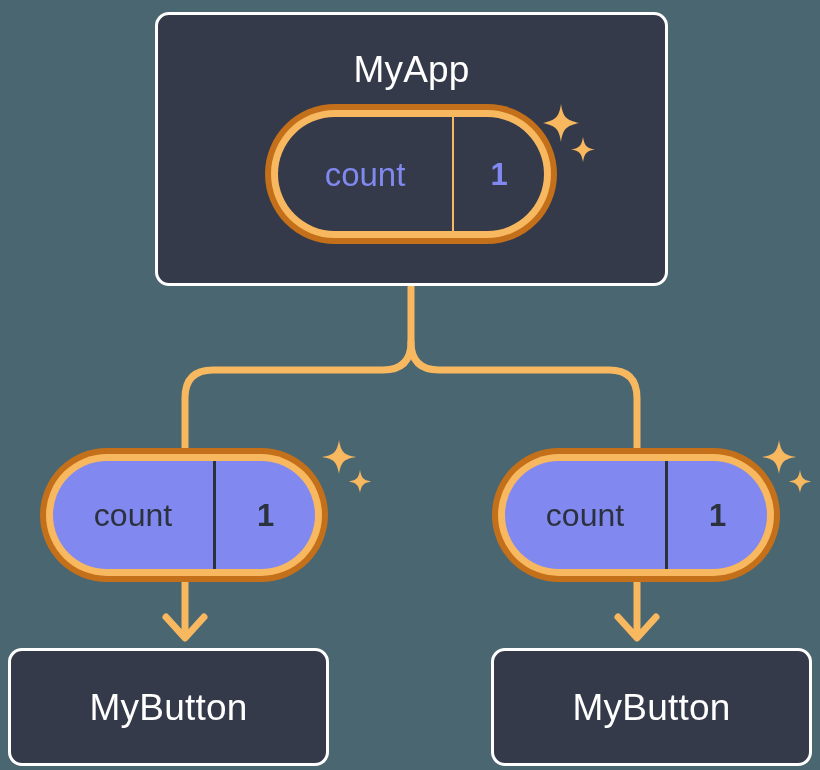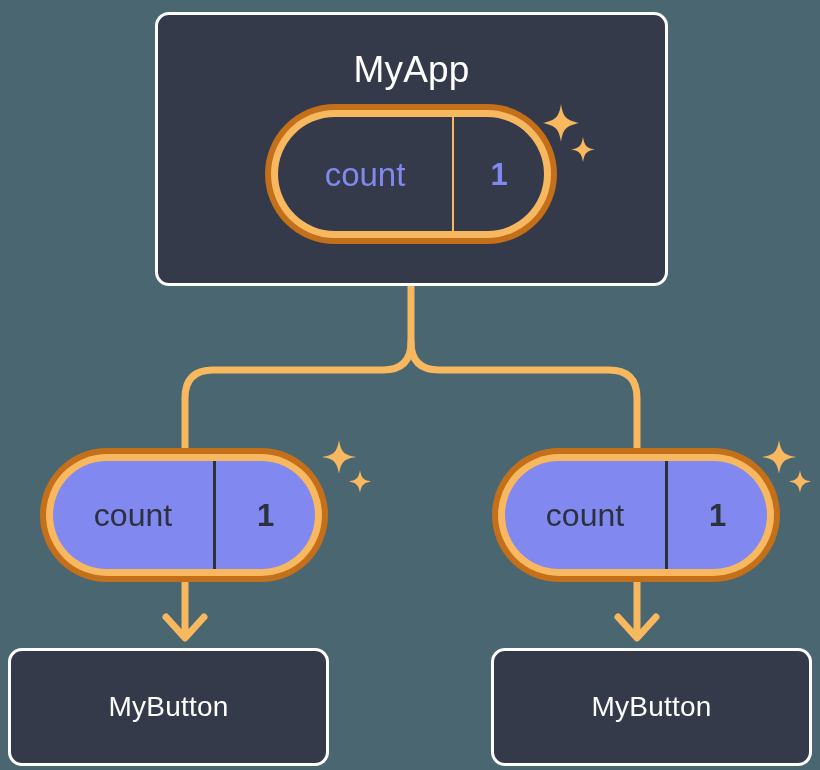--- a/index.html
+++ b/index.html
@@ -39,21 +39,21 @@
     left: 155px; top: 12px; width: 513px; height: 274px;
   }
   #box-myapp .comp-title { margin-top: 36px; }
 
   .box-mybutton {
     height: 118px;
     align-items: center;
   }
   #box-mybutton-left  { left: 8px;   top: 648px; width: 321px; }
   #box-mybutton-right { left: 491px; top: 648px; width: 321px; }
-  .box-mybutton .comp-title { font-size: 28px; }
+  .box-mybutton .comp-title { font-size: 37px; }
 
   
   .pill {
     position: absolute;
     border-radius: 999px;
     background: #c4701a;           
     padding: 6px;
     display: flex;
     justify-content: center;
   }

